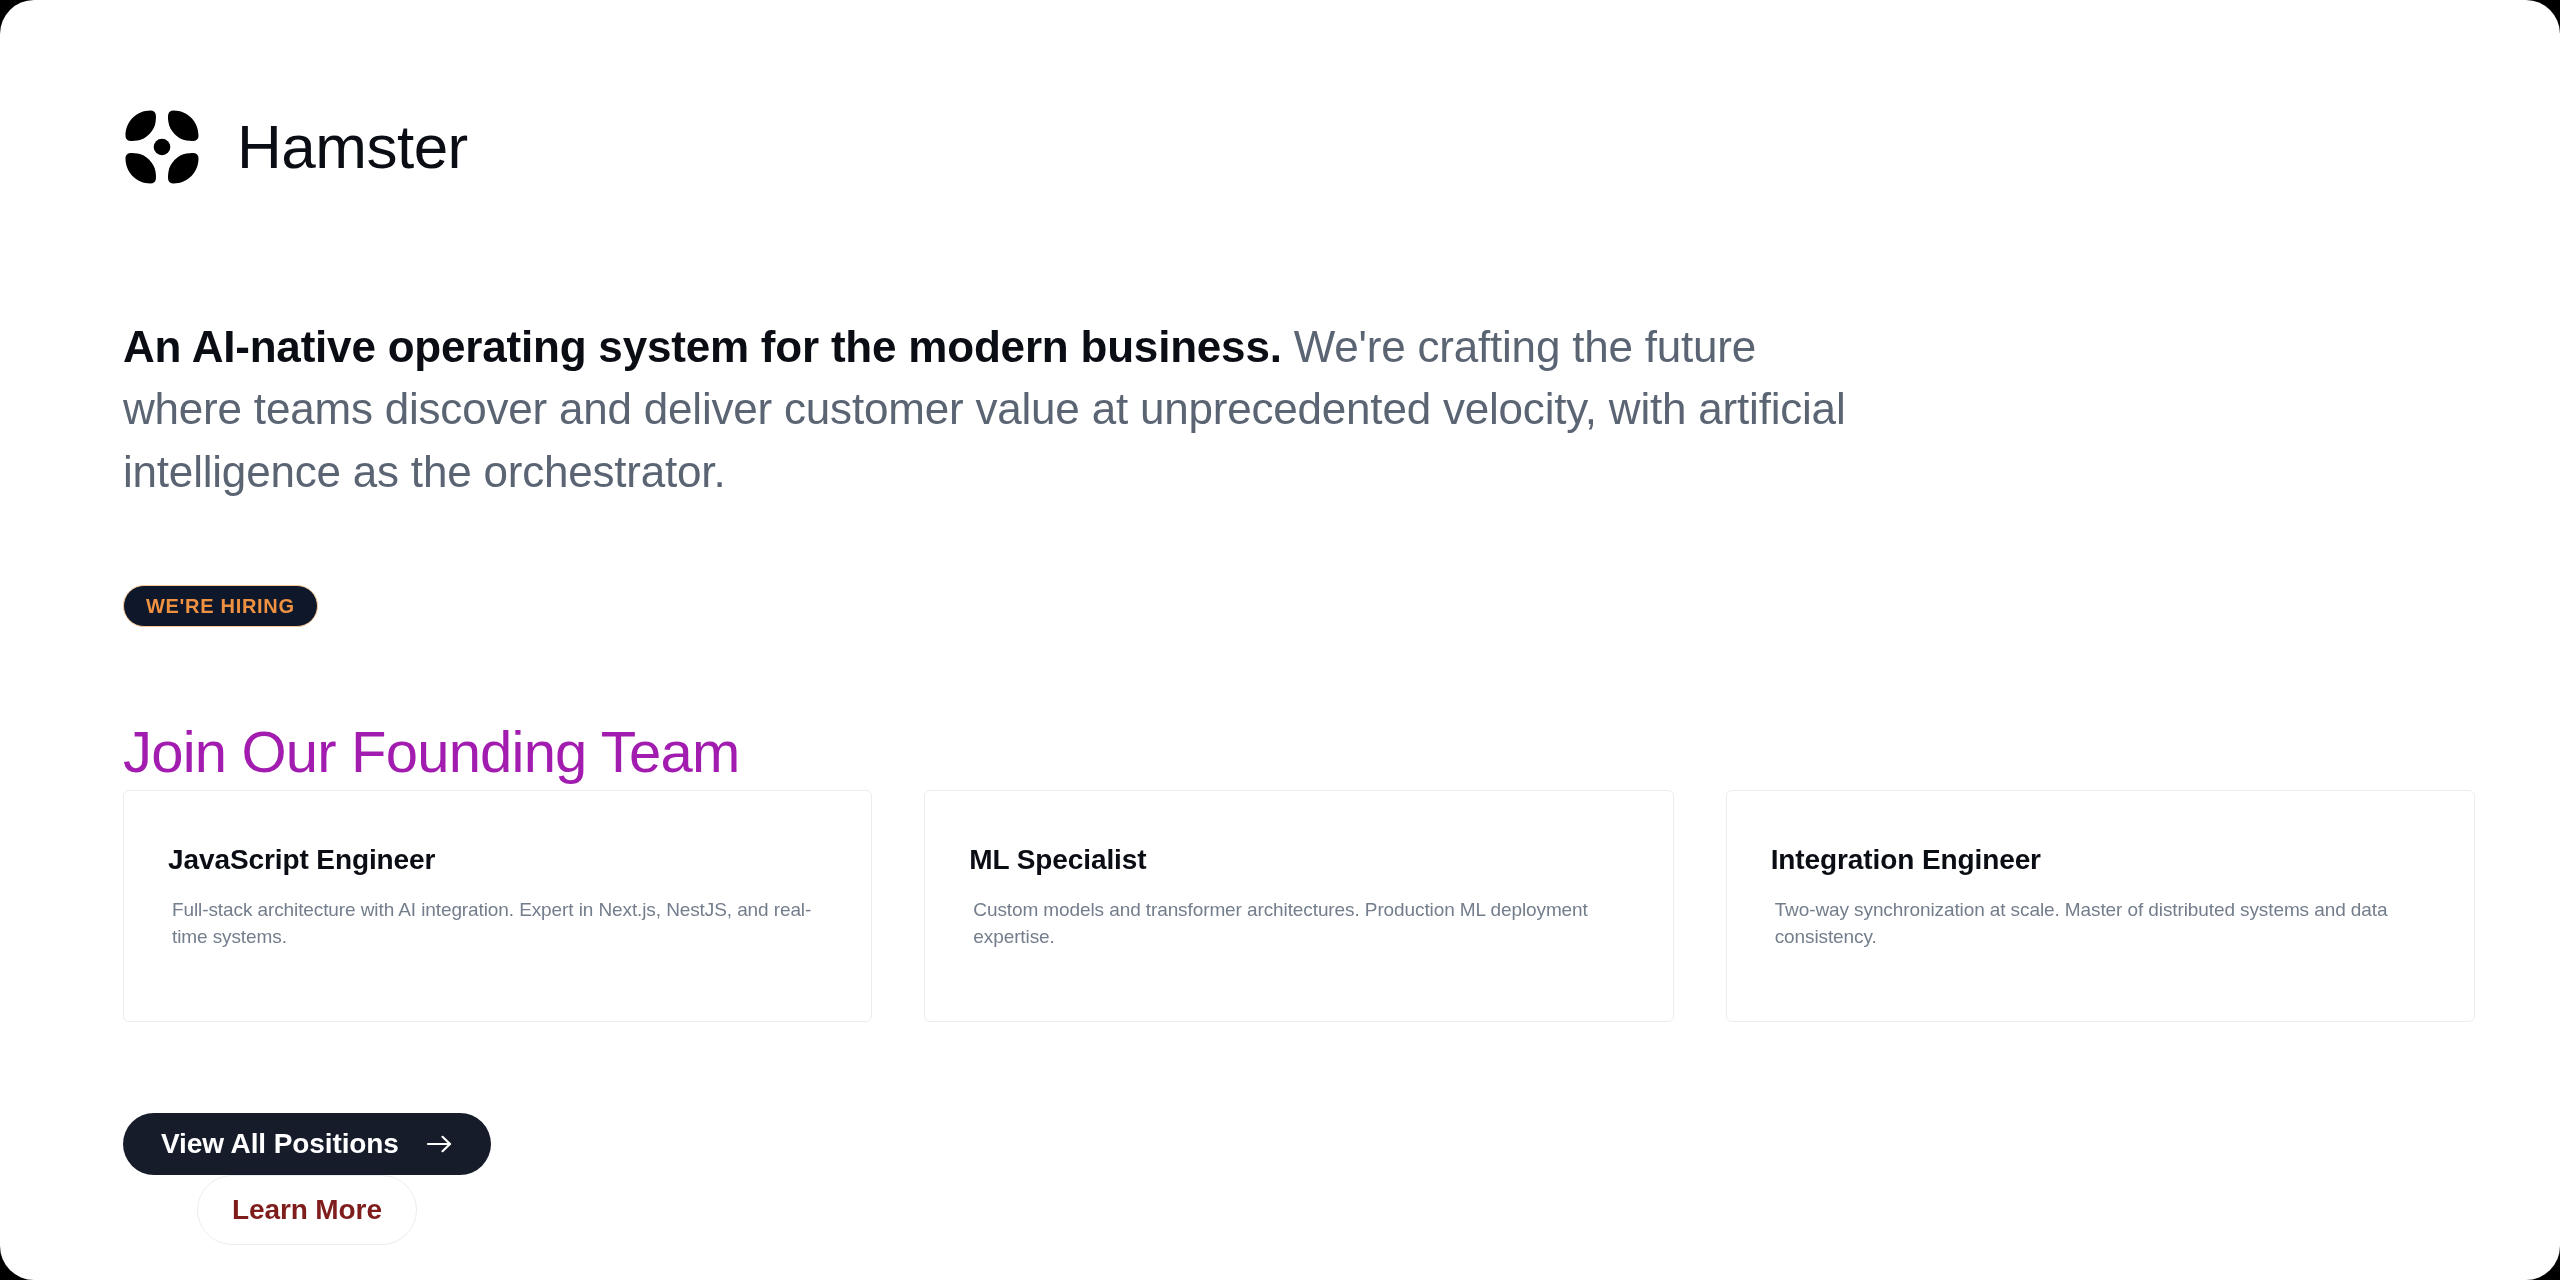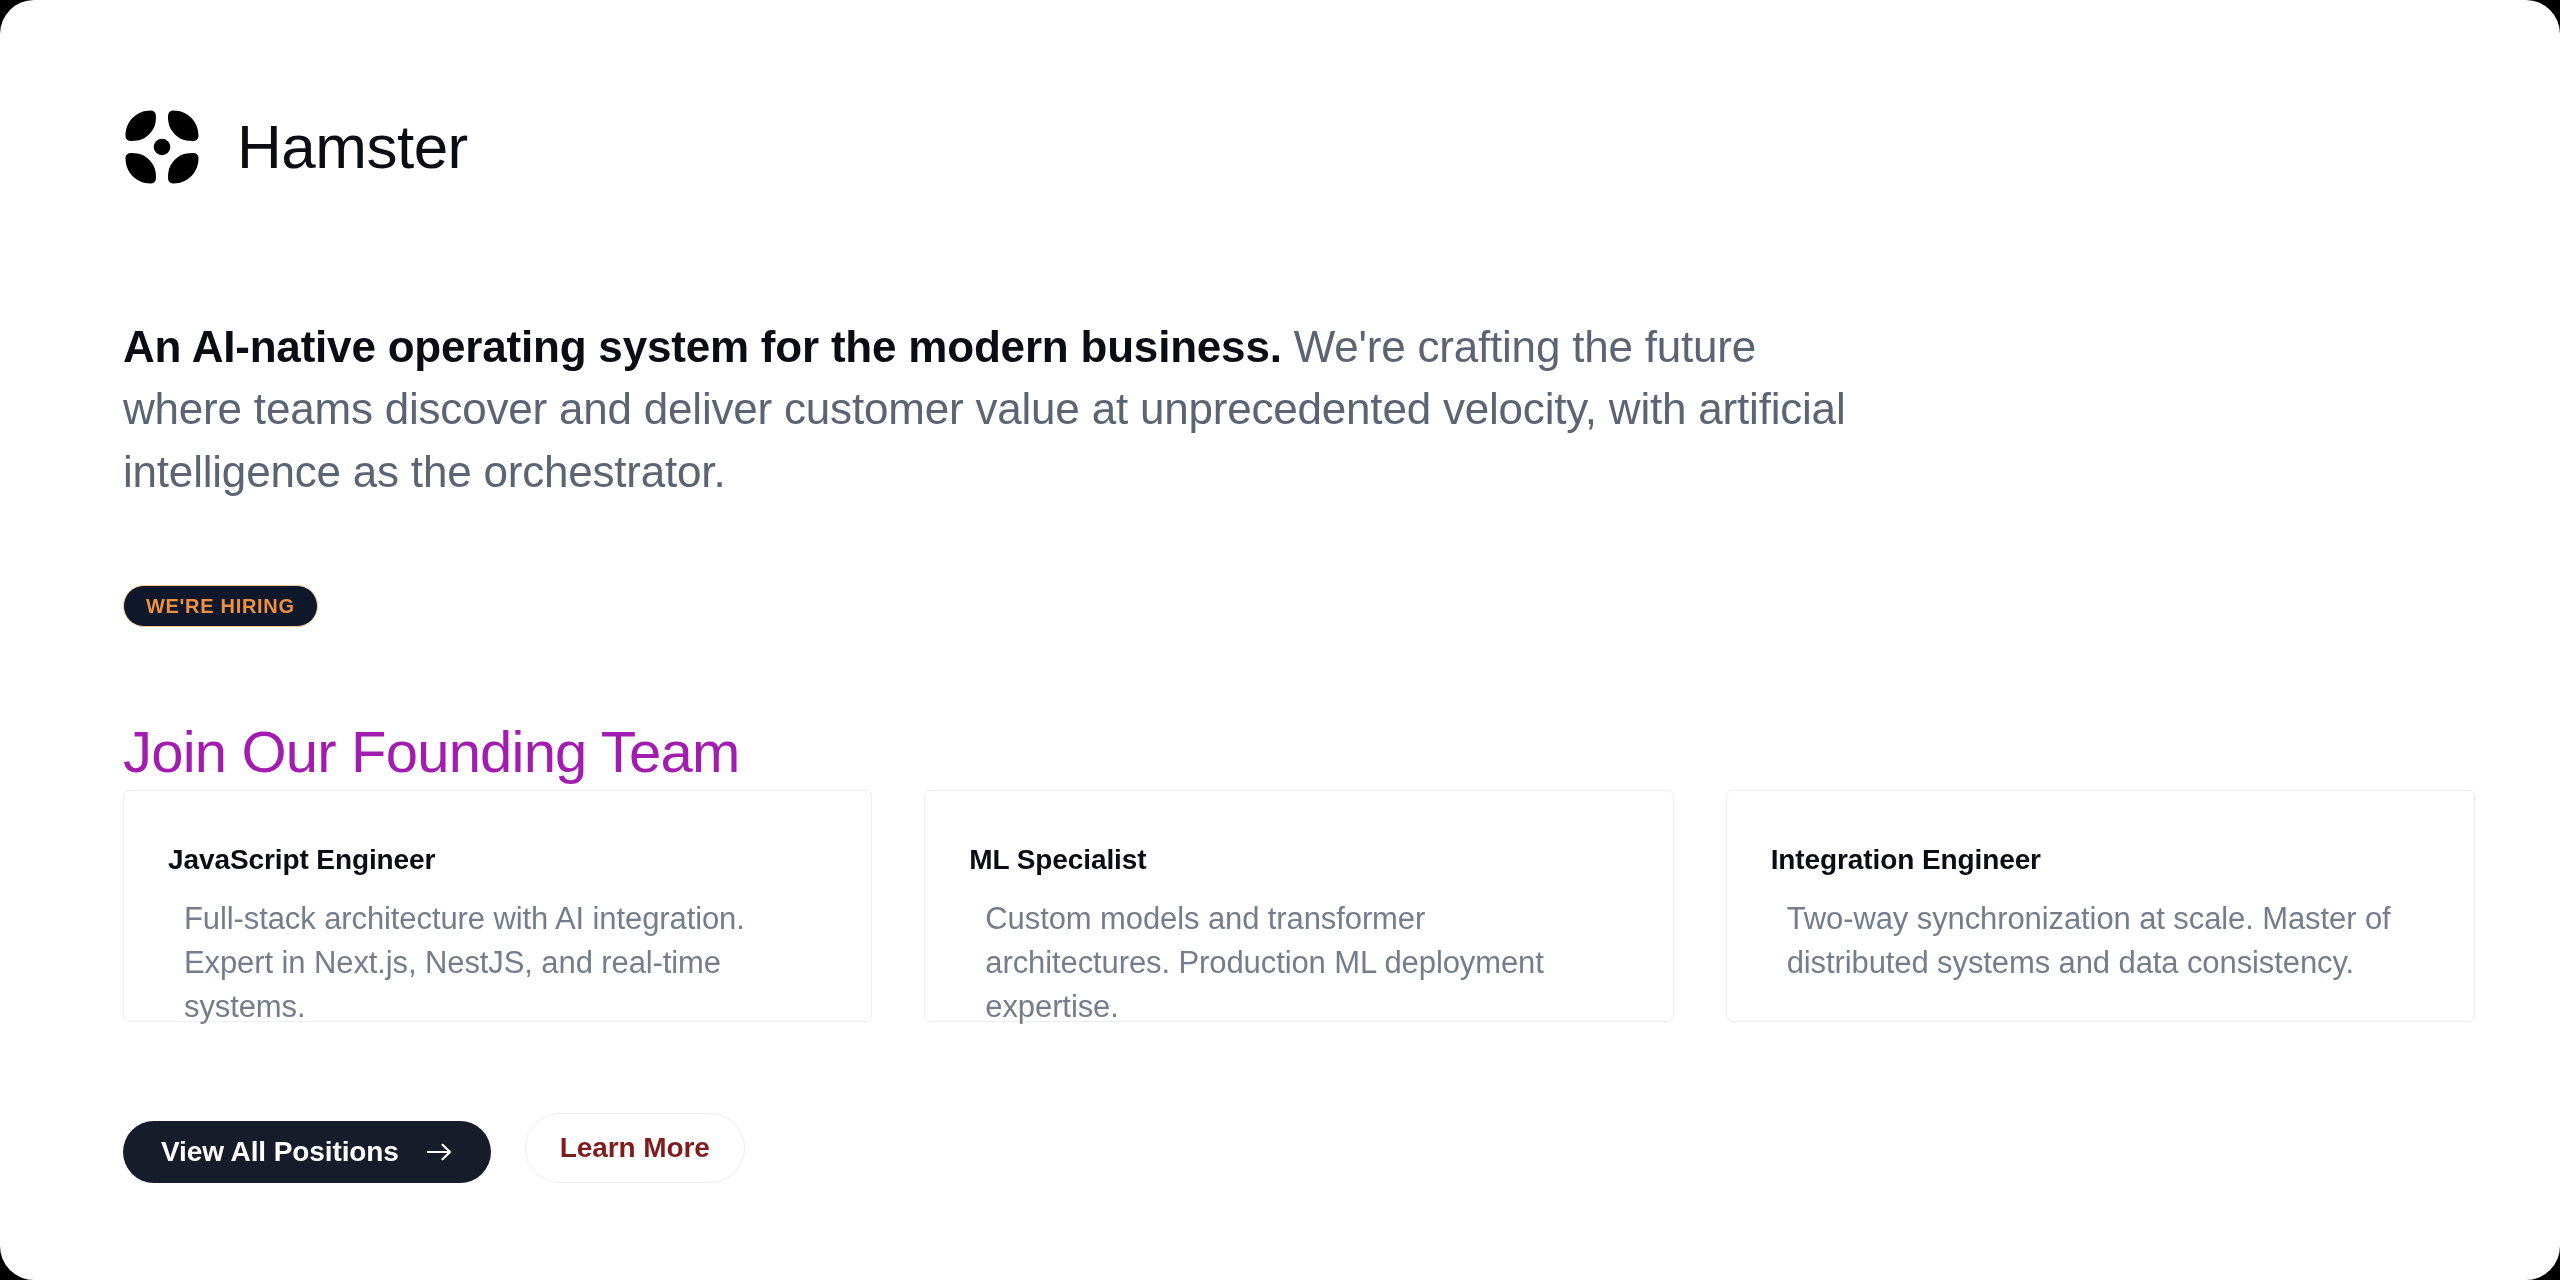--- a/index.html
+++ b/index.html
@@ -130,35 +130,35 @@
   }
   .job-title {
     font-size: 28px;
     font-weight: 700;
     color: #0b0d14;
     letter-spacing: -0.1px;
     margin: 0 0 20px 0;
     line-height: 1.2;
   }
   .job-desc {
-    font-size: 31px;
+    font-size: 19px;
     line-height: 1.42;
     color: #737d8c;
-    margin: 16px;
+    margin: 4px;
     letter-spacing: -0.1px;
   }
 
   
   .actions {
     position: absolute;
     left: 0;
     top: 1113px;
     display: flex;
-    align-items: flex-end;
-    gap: 34px;
+    align-items: center;
+    flex-direction: column;
   }
   .btn {
     box-sizing: border-box;
     display: inline-flex;
     align-items: center;
     justify-content: center;
     border-radius: 999px;
     font-size: 28px;
     font-weight: 600;
     letter-spacing: -0.1px;

